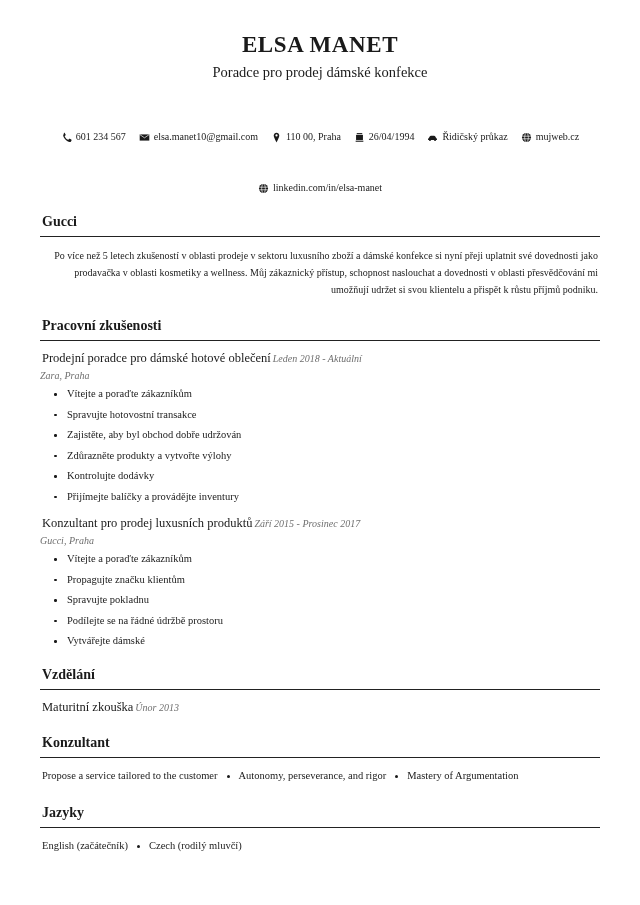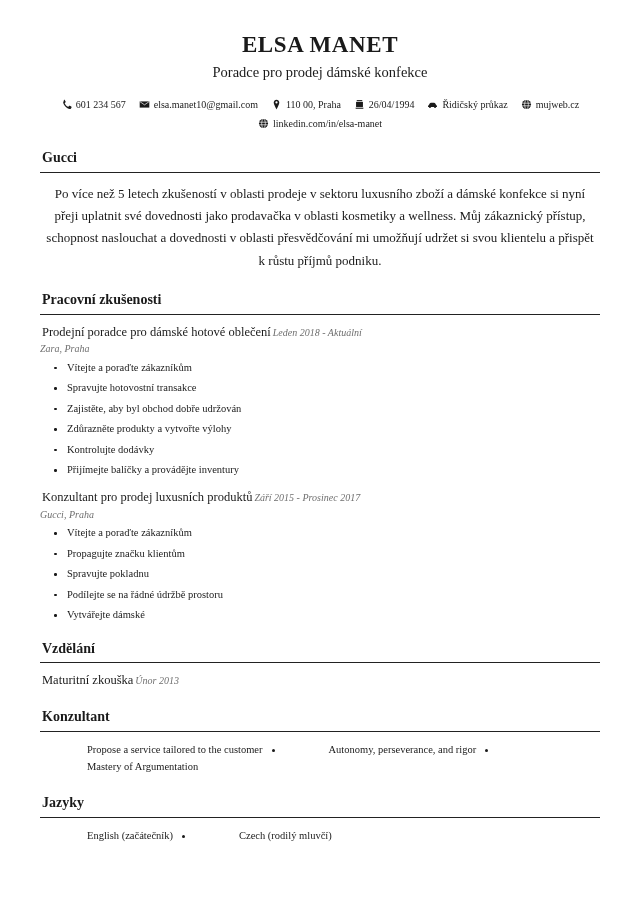--- a/index.html
+++ b/index.html
@@ -48,22 +48,23 @@
     gap: 0 13px;
     margin-top: 16px;
     font-size: 10px;
     line-height: 1.3;
   }
   .contact-row.second {
     margin-top: 6px;
   }
   .contact-item {
     display: inline-flex;
-    align-items: center;
+    align-items: flex-end;
     white-space: nowrap;
+    margin-top: 32px;
   }
   .contact-item .ico {
     display: inline-flex;
     align-items: center;
     justify-content: center;
     width: 11px;
     height: 11px;
     margin-right: 4px;
     flex: 0 0 auto;
   }
@@ -79,24 +80,24 @@
     line-height: 1.2;
   }
   .rule {
     height: 0;
     border: none;
     border-top: 1.3px solid #222222;
     margin: 0 0 10px 0;
   }
 
   .profile-text {
-    font-size: 13px;
+    font-size: 10px;
     line-height: 1.72;
     margin: 0 2px;
-    text-align: center;
+    text-align: right;
   }
 
   
   .entry { margin-top: 2px; }
   .entry + .entry { margin-top: 14px; }
   .entry-head {
     display: flex;
     align-items: baseline;
     justify-content: flex-start;
     gap: 2px;
@@ -151,21 +152,21 @@
 
   
   .inline-list {
     font-size: 10.5px;
     line-height: 1.6;
     margin: 0 2px;
     display: flex;
     flex-wrap: wrap;
     align-items: center;
   }
-  .inline-list .item { white-space: nowrap; margin-left: 45px; }
+  .inline-list .item { white-space: nowrap; }
   .inline-list .sep {
     display: inline-block;
     margin: 0 9px;
     color: #1a1a1a;
   }
   .inline-list .sep::before {
     content: "";
     display: inline-block;
     width: 3px;
     height: 3px;

